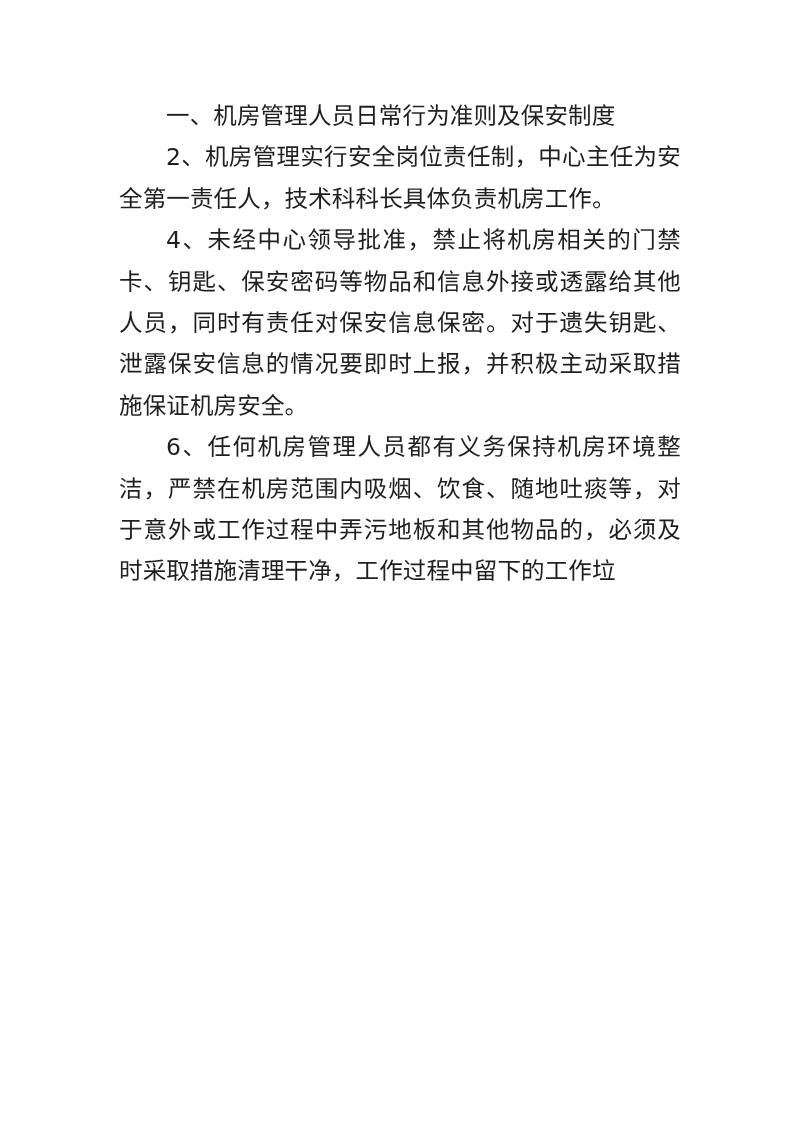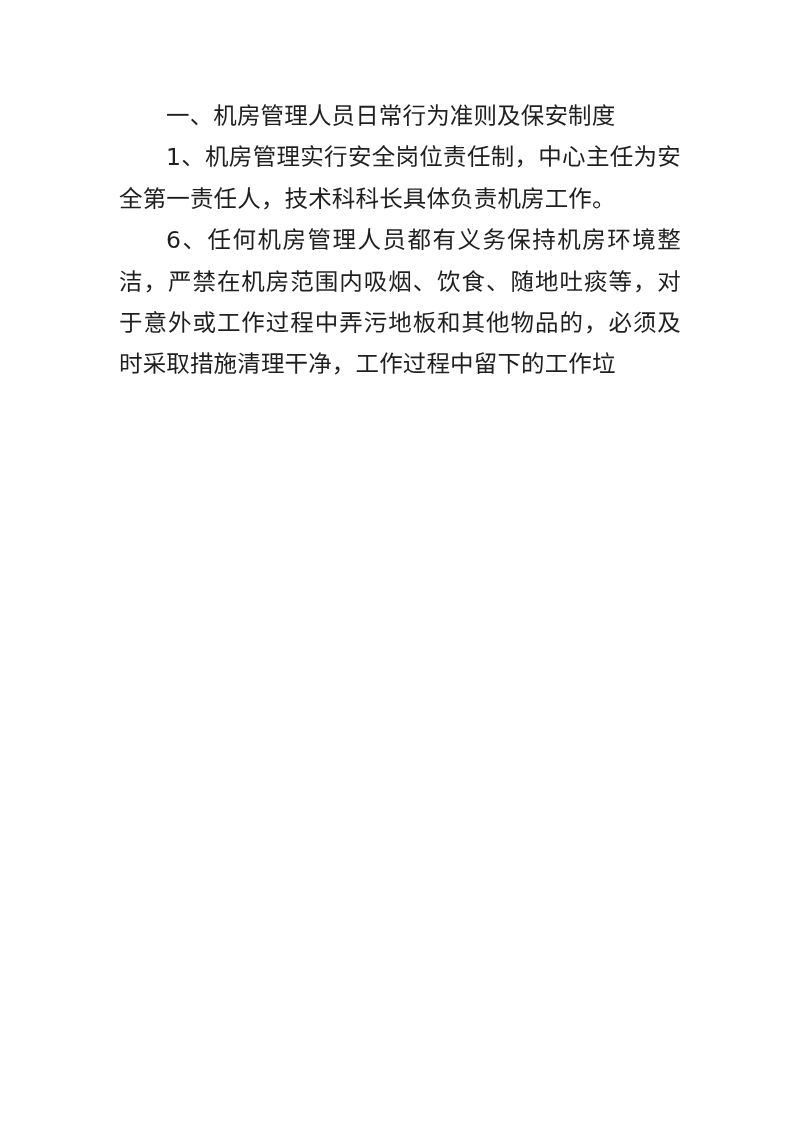--- a/index.html
+++ b/index.html
@@ -50,22 +50,23 @@
   }
 </style>
 </head>
 <body>
 
 <div class="page">
   <div class="doc-body">
 
     <p class="para heading">一、机房管理人员日常行为准则及保安制度</p>
 
-    <p class="para">1、机房管理实行安全岗位责任制，中心主任为安全第一责任人，技术科科长具体负责机房工作。</p>
+    <p class="para">2、机房管理实行安全岗位责任制，中心主任为安全第一责任人，技术科科长具体负责机房工作。</p>
 
 
 
+    <p class="para">4、未经中心领导批准，禁止将机房相关的门禁卡、钥匙、保安密码等物品和信息外接或透露给其他人员，同时有责任对保安信息保密。对于遗失钥匙、泄露保安信息的情况要即时上报，并积极主动采取措施保证机房安全。</p>
 
 
     <p class="para">6、任何机房管理人员都有义务保持机房环境整洁，严禁在机房范围内吸烟、饮食、随地吐痰等，对于意外或工作过程中弄污地板和其他物品的，必须及时采取措施清理干净，工作过程中留下的工作垃</p>
 
   </div>
 </div>
 
 </body></html>

